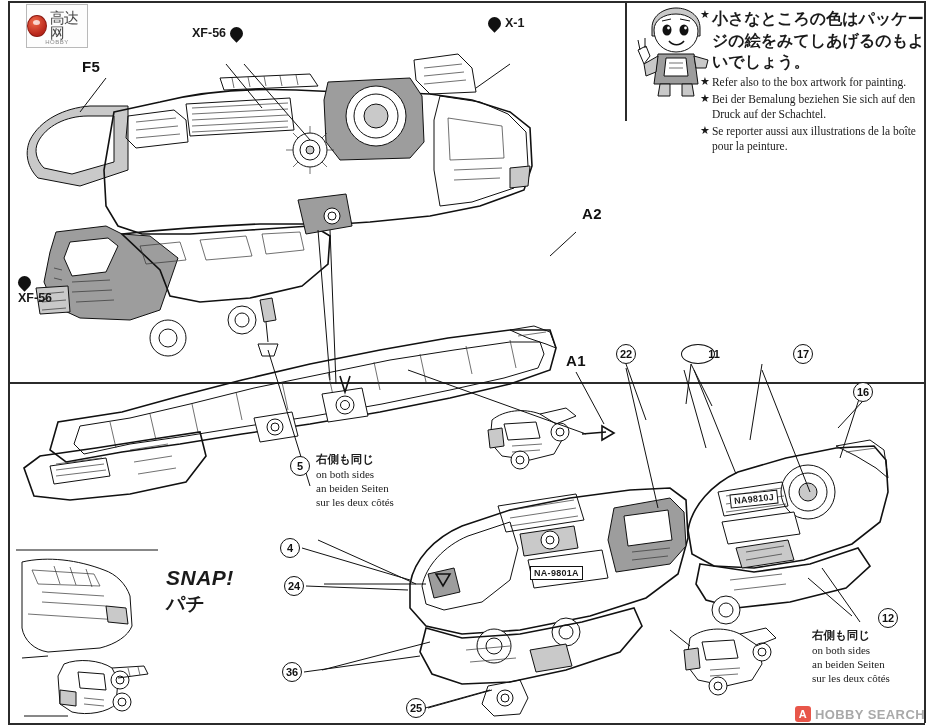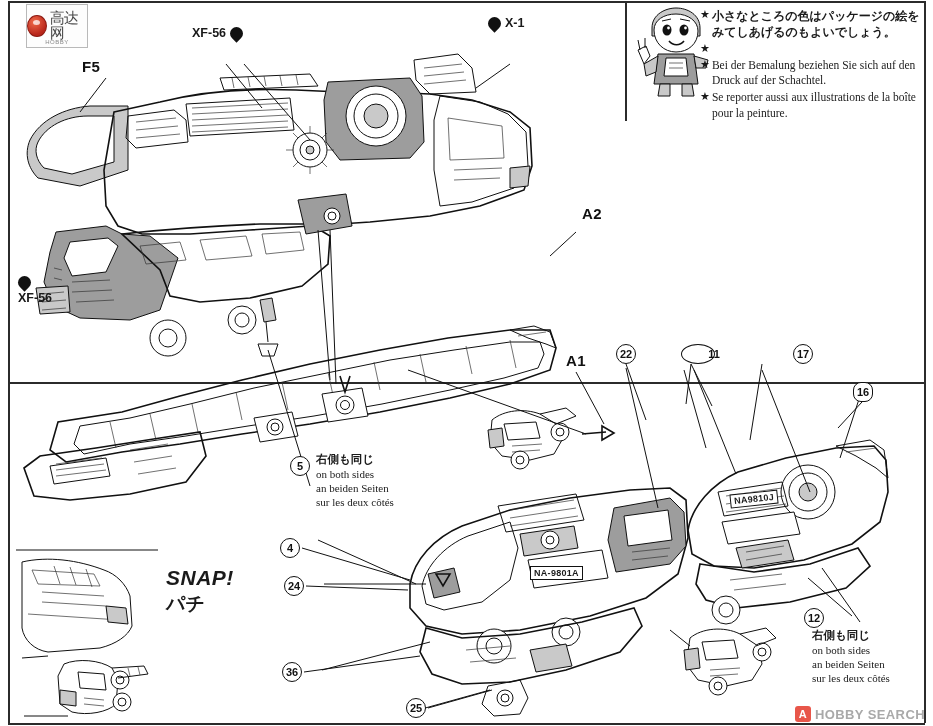--- a/index.html
+++ b/index.html
@@ -91,21 +91,21 @@
     margin-bottom: 2px;
   }
   .notes .star {
     flex: 0 0 auto;
     margin-right: 2px;
     font-size: 11px;
     line-height: 1.25;
   }
   .notes .jp {
     font-family: "DejaVu Sans", sans-serif;
-    font-size: 12px;
+    font-size: 16px;
     line-height: 1.35;
     font-weight: bold;
   }
   .notes .en, .notes .de, .notes .fr {
     font-family: "Liberation Serif", serif;
     font-size: 11.5px;
   }
   .notes .de { font-style: normal; }
 
   
@@ -299,20 +299,21 @@
     </svg>
   </div>
 
   <div class="notes">
     <div class="line">
       <span class="star">★</span>
       <span class="jp">小さなところの色はパッケージの絵をみてしあげるのもよいでしょう。</span>
     </div>
     <div class="line">
       <span class="star">★</span>
+      <span class="en">Refer also to the box artwork for painting.</span>
     </div>
     <div class="line">
       <span class="star">★</span>
       <span class="de">Bei der Bemalung beziehen Sie sich auf den Druck auf der Schachtel.</span>
     </div>
     <div class="line">
       <span class="star">★</span>
       <span class="fr">Se reporter aussi aux illustrations de la boîte pour la peinture.</span>
     </div>
   </div>
@@ -538,24 +539,24 @@
 
   <div class="circ" style="left:616px; top:344px;">
       <span>22</span>
     </div>
   <div class="circ" style="left:681px; top:344px;padding-left:32px;">
       <span>11</span>
     </div>
   <div class="circ" style="left:793px; top:344px;">
       <span>17</span>
     </div>
-  <div class="circ" style="left:853px; top:382px;border-radius:8px;">
+  <div class="circ" style="left:853px; top:382px;">
       <span>16</span>
     </div>
-  <div class="circ" style="left:804px; top:608px;">
+  <div class="circ" style="left:878px; top:608px;">
       <span>12</span>
     </div>
 
   <div class="circ" style="left:280px; top:538px;">
       <span>4</span>
     </div>
   <div class="circ" style="left:284px; top:576px;">
       <span>24</span>
     </div>
   <div class="circ" style="left:282px; top:662px;">

